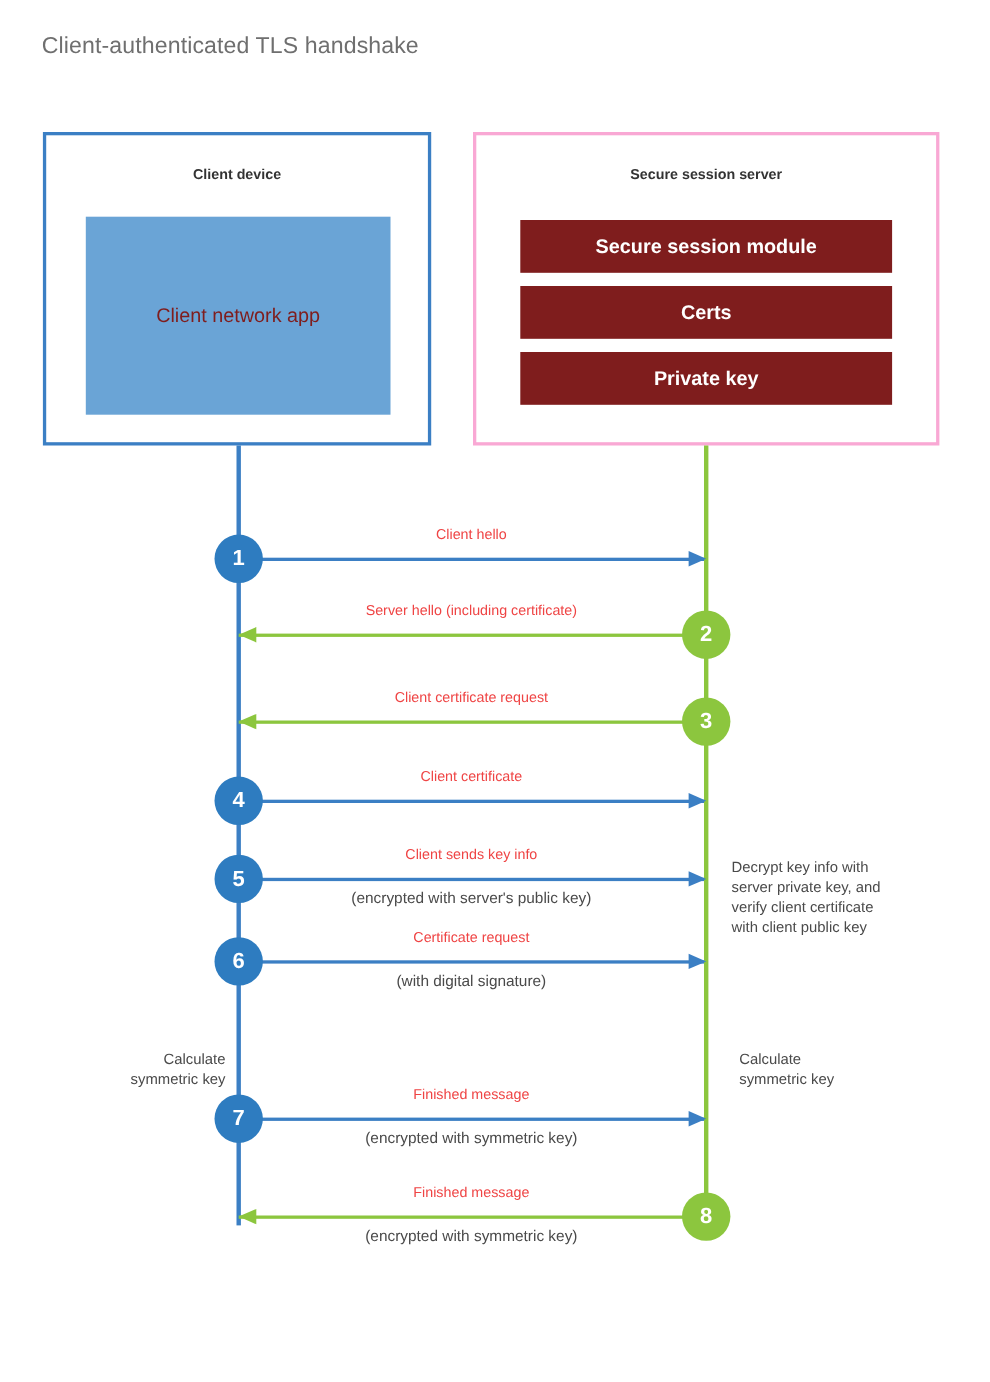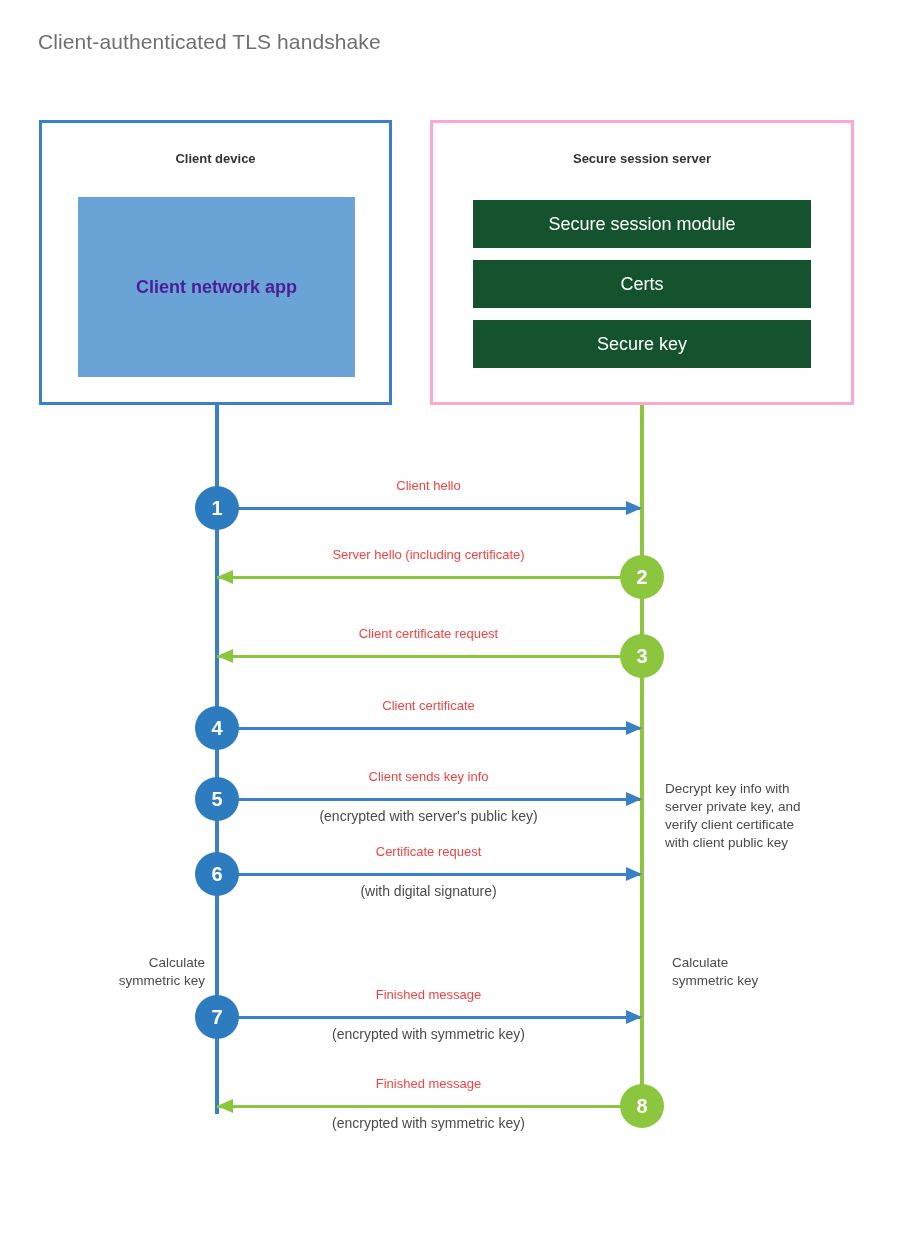--- a/index.html
+++ b/index.html
@@ -70,41 +70,41 @@
     left: 36px;
     top: 74px;
     width: 277px;
     height: 180px;
     background: #6aa4d6;
     display: flex;
     align-items: center;
     justify-content: center;
   }
   #client-app .app-label {
-    color: #4c1d95;
+    color: #7f1d1d;
     font-size: 18px;
     line-height: 26px;
     text-align: left;
-    font-weight: 700;
+    font-weight: 400;
     max-width: 180px;
   }
 
   
   .server-row {
     position: absolute;
     left: 40px;
     width: 338px;
     height: 48px;
-    background: #14532d;
+    background: #7f1d1d;
     display: flex;
     align-items: center;
     justify-content: center;
     color: #ffffff;
     font-size: 18px;
-    font-weight: 400;
+    font-weight: 700;
   }
   .server-row.r0 { top: 77px; }
   .server-row.r1 { top: 137px; }
   .server-row.r2 { top: 197px; }
 
   
   .lifeline {
     position: absolute;
     width: 4px;
   }
@@ -231,21 +231,21 @@
     <div class="actor-title">Client device</div>
     <div id="client-app">
       <div class="app-label">Client network app</div>
     </div>
   </div>
 
   <div id="server-box" class="actor-box">
     <div class="actor-title">Secure session server</div>
     <div class="server-row r0">Secure session module</div>
     <div class="server-row r1">Certs</div>
-    <div class="server-row r2">Secure key</div>
+    <div class="server-row r2">Private key</div>
   </div>
 
   <div id="client-lifeline" class="lifeline"></div>
   <div id="server-lifeline" class="lifeline"></div>
 
   <div class="msg" style="top:507px">
     <div class="msg-label">Client hello</div>
     <div class="msg-line to-server"></div>
     <div class="arrowhead right"></div>
     <div class="step-circle client-side">1</div>

